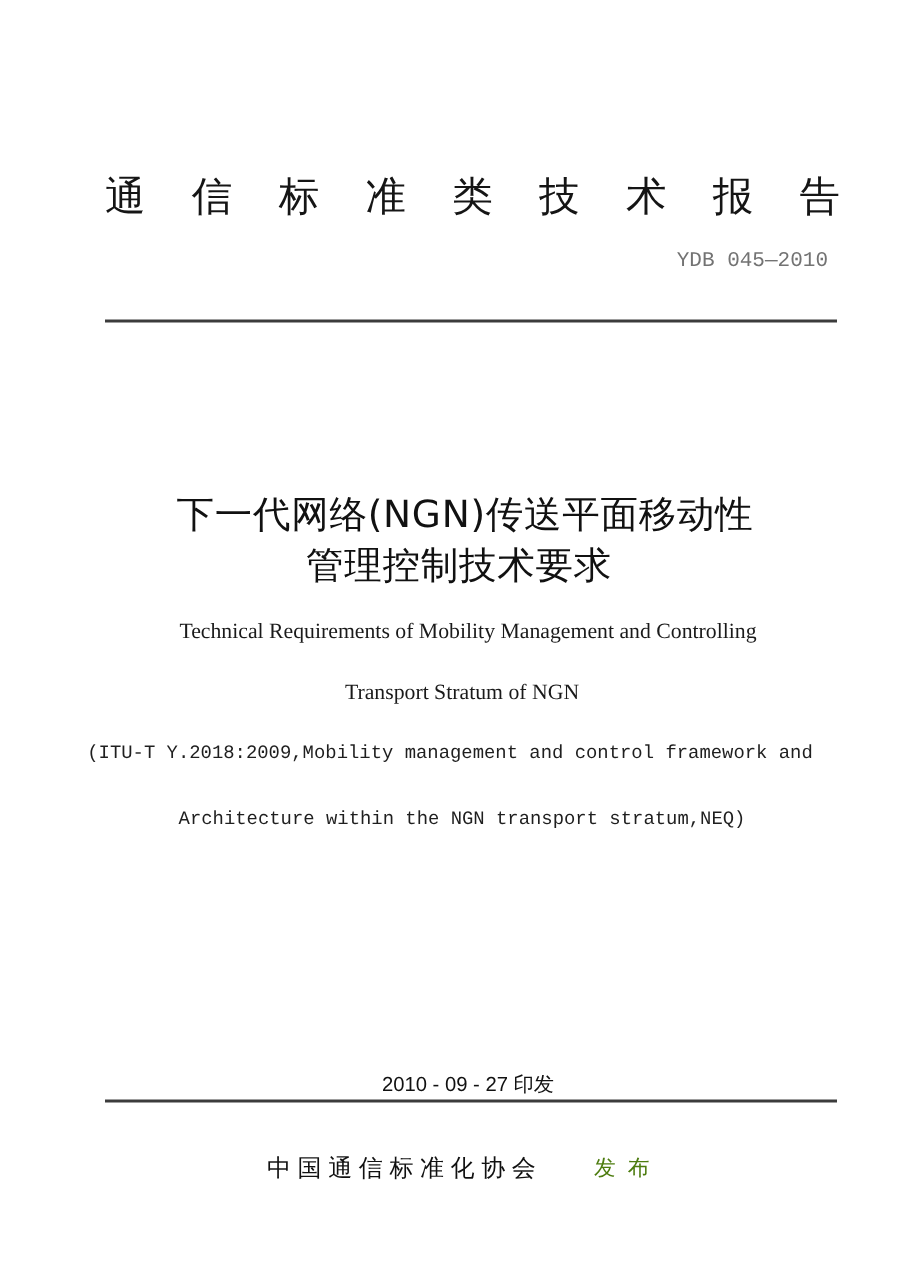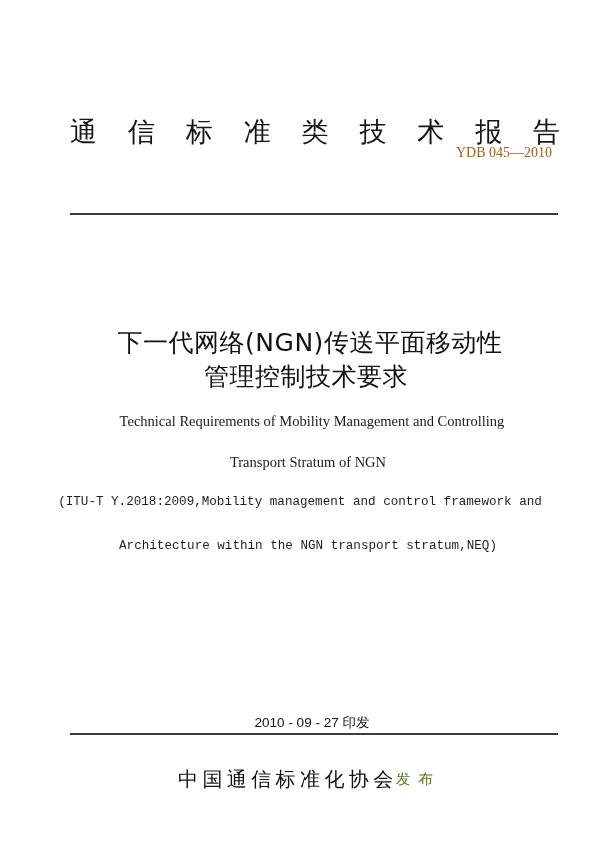--- a/index.html
+++ b/index.html
@@ -24,25 +24,25 @@
       justify-content: space-between;
       font-family: "DejaVu Sans", sans-serif;
       font-size: 27px;
       line-height: 40px;
       color: #151515;
     }
     .report-type span { display: inline-block; }
 
     .doc-number {
       right: 48px;
-      top: 143px;
-      font-family: Liberation Serif, serif;
+      top: 164px;
+      font-family: Liberation Mono, monospace;
       font-size: 14px;
       line-height: 20px;
-      color: #a16207;
+      color: #737373;
     }
 
     .rule-top {
       left: 70px;
       top: 213px;
       width: 488px;
       height: 2px;
       background: #3c3c3c;
     }
 
@@ -100,21 +100,21 @@
       top: 733px;
       width: 488px;
       height: 2px;
       background: #3c3c3c;
     }
 
     .publisher {
       left: 178px;
       top: 768px;
       font-family: "DejaVu Sans", sans-serif;
-      font-size: 20px;
+      font-size: 16px;
       line-height: 22px;
       letter-spacing: 4.4px;
       color: #111111;
     }
     .publish-label {
       left: 396px;
       top: 768px;
       font-family: "DejaVu Sans", sans-serif;
       font-size: 14.5px;
       line-height: 22px;

